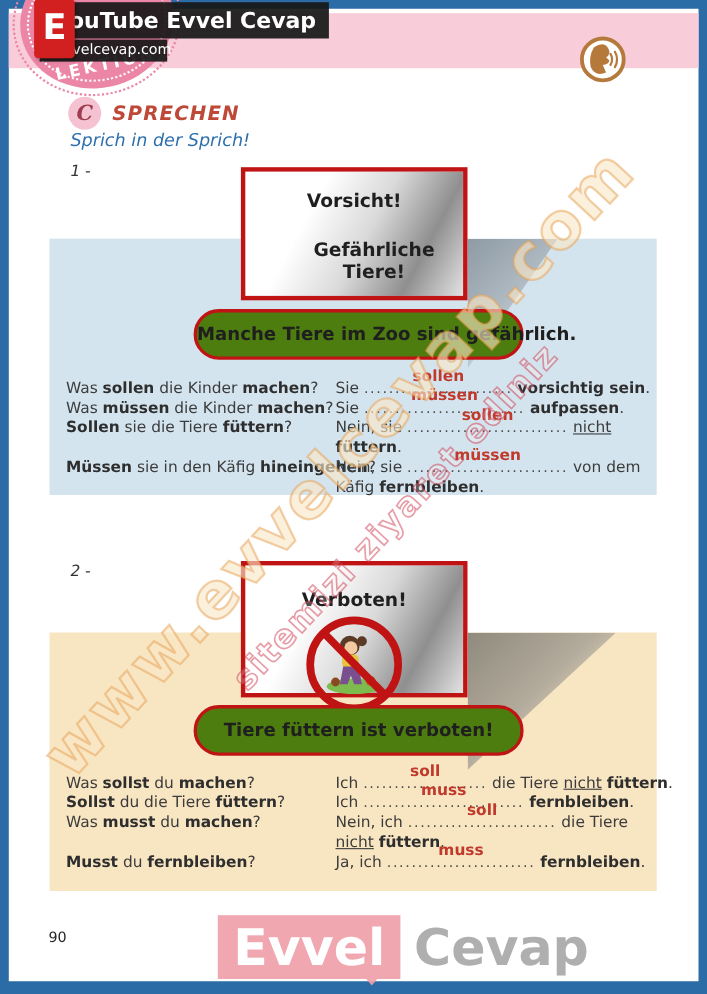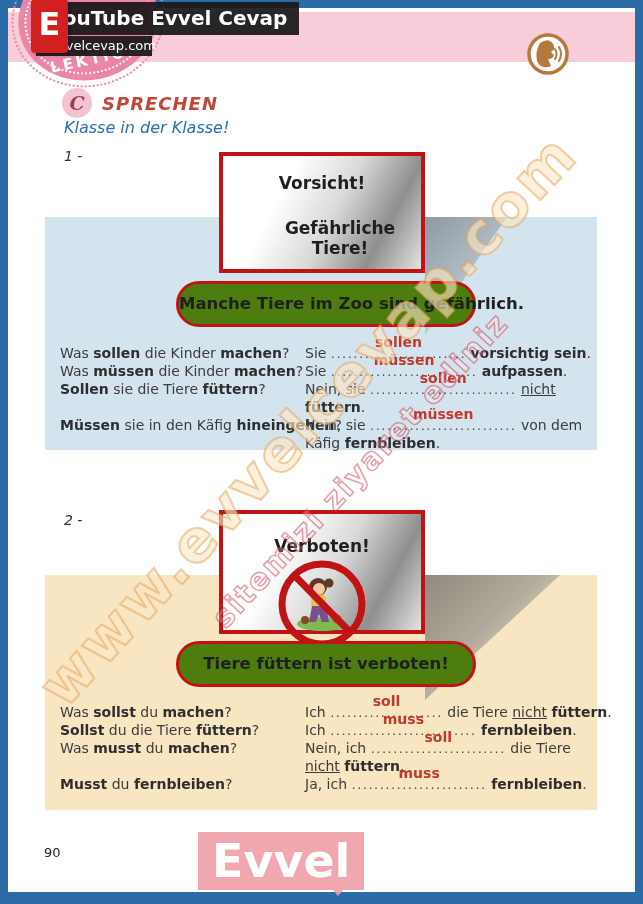--- a/index.html
+++ b/index.html
@@ -121,21 +121,21 @@
   </div>
 
   <div class="yt-banner">
     <span class="yt-title">YouTube Evvel Cevap</span>
     <span class="yt-sub">evvelcevap.com</span>
     <span class="yt-logo">E</span>
   </div>
 
   <div class="c-circle">C</div>
   <div class="skill-label">SPRECHEN</div>
-  <div class="instruction">Klasse in der Klasse!</div>
+  <div class="instruction">Sprich in der Sprich!</div>
 
   <div class="ex-num ex1-num">1 -</div>
   <div class="panel panel-blue"></div>
   <div class="fold-shadow shadow1"></div>
   <div class="sign-box sign1">
     <div class="sign-line l1">Vorsicht!</div>
     <div class="sign-line l2">Gefährliche Tiere!</div>
   </div>
   <div class="pill pill1">
     <span class="pill-text">Manche Tiere im Zoo sind gefährlich.</span>
@@ -193,15 +193,16 @@
     <div class="line"><span class="und">nicht</span><span> </span><span class="bold">füttern</span><span>.</span></div>
     <div class="line"><span>Ja, ich  </span><span class="blank"><span class="dots">........................</span><span class="ans">muss</span></span><span> </span><span class="bold">fernbleiben</span><span>.</span></div>
   </div>
 
   <div class="wm wm1">www.evvelcevap.com</div>
   <div class="wm wm2">sitemizi ziyaret ediniz</div>
 
   <div class="page-num">90</div>
   <div class="brand">
     <span class="brand-first">Evvel</span>
+    <span class="brand-second">Cevap</span>
   </div>
 
 </div>
 
 </body></html>

